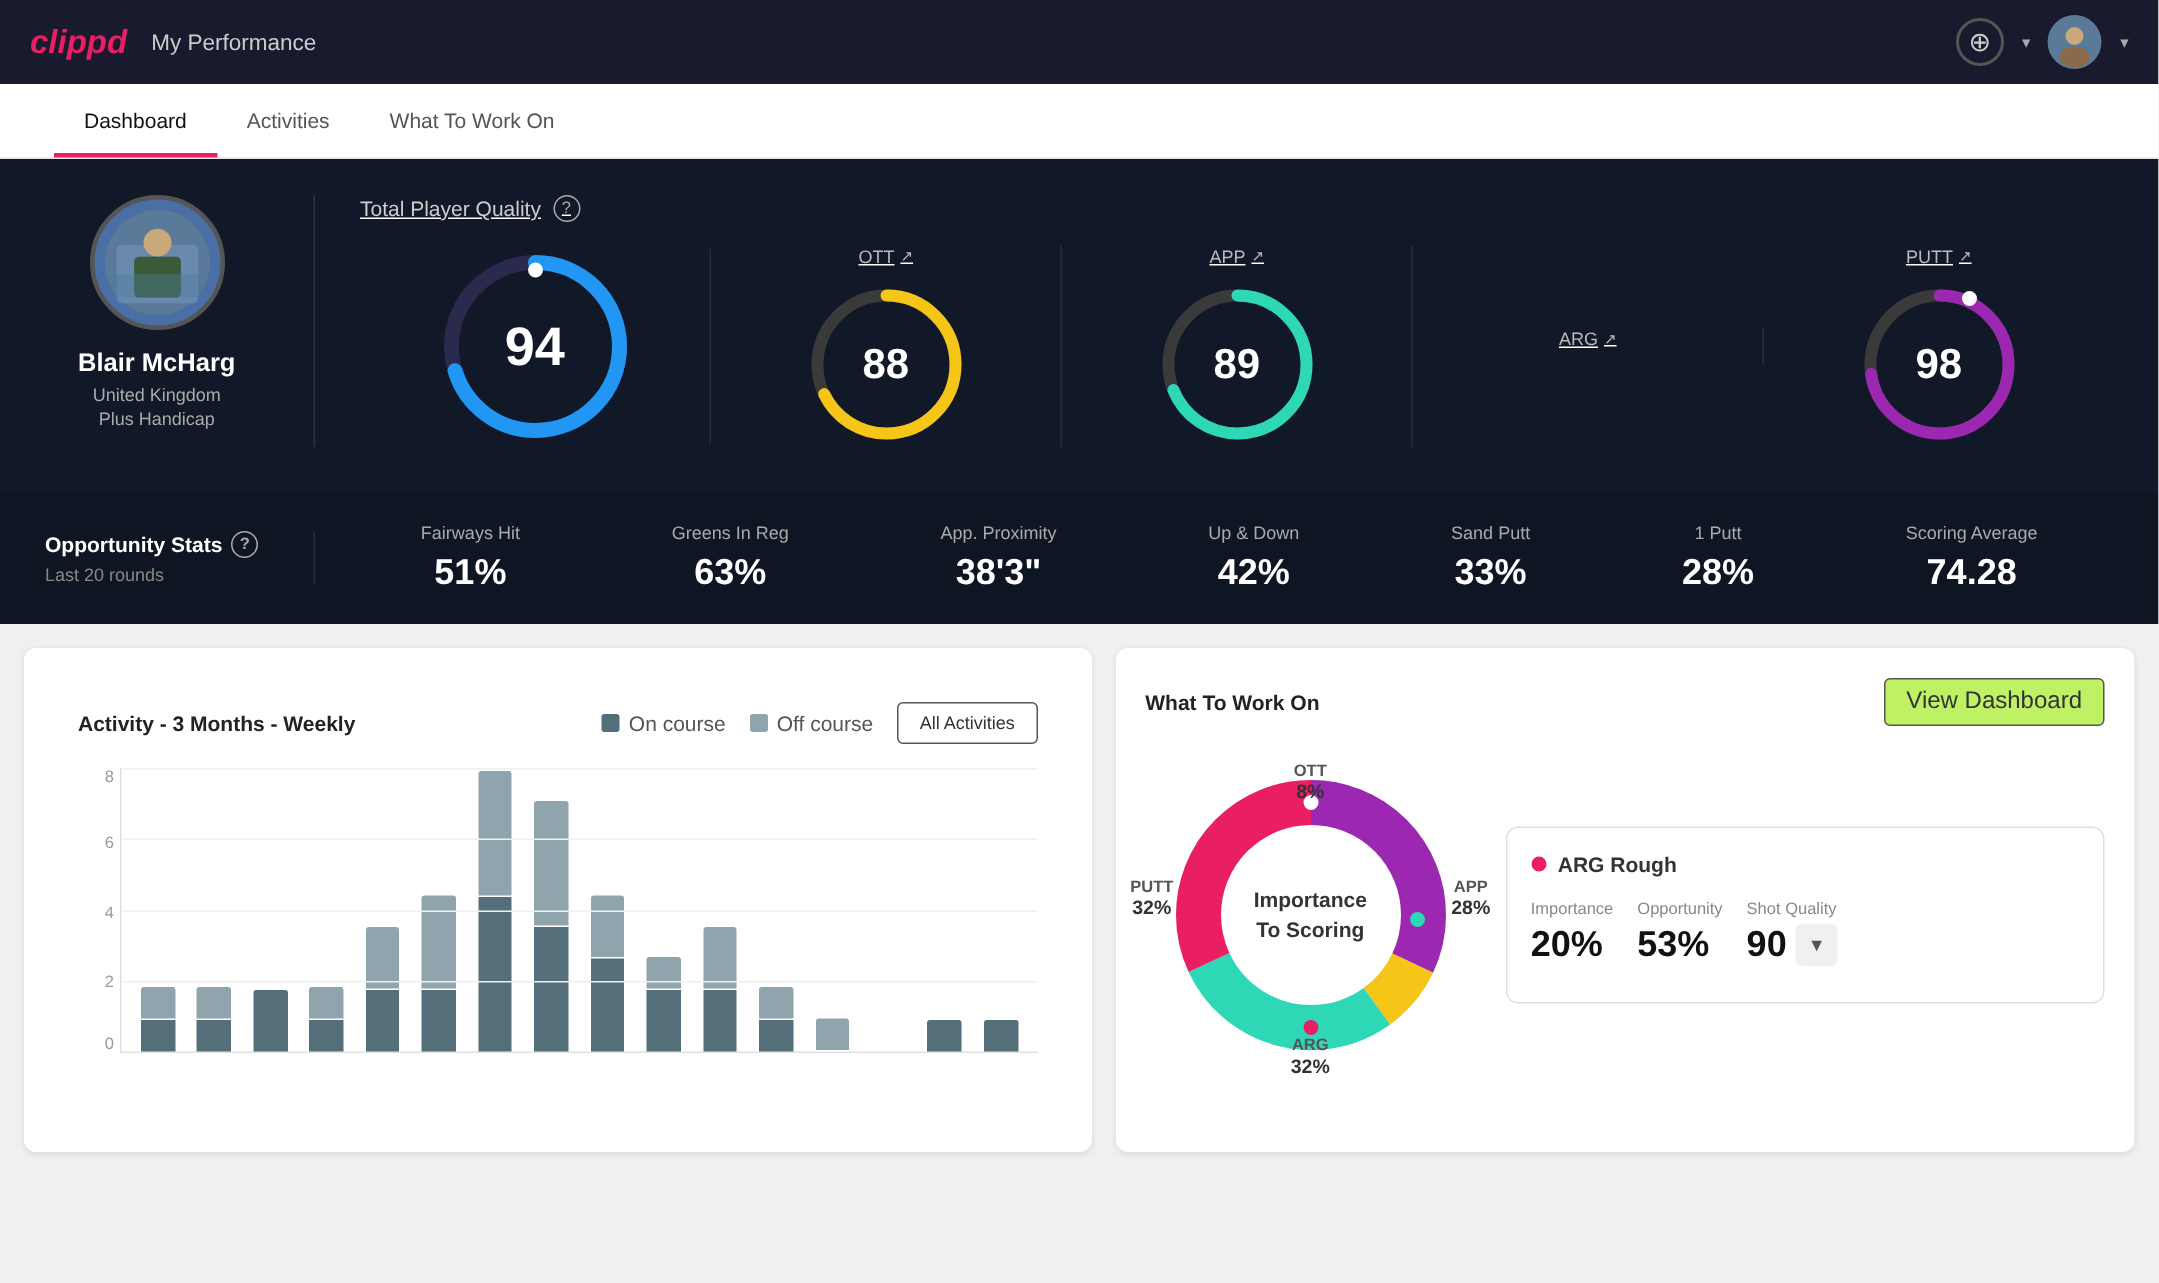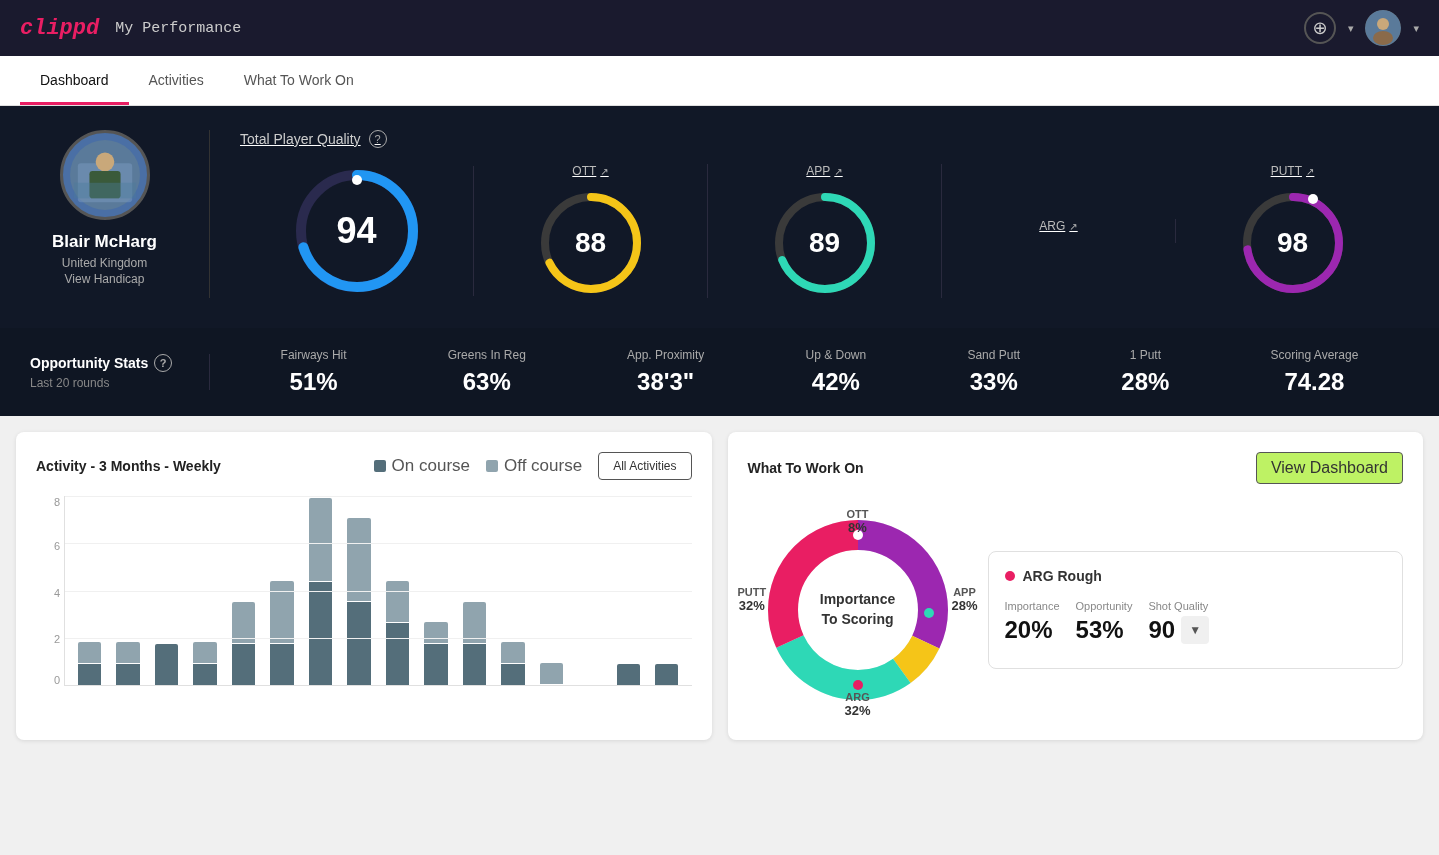--- a/index.html
+++ b/index.html
@@ -7,21 +7,21 @@
 
     
     .header {
       background: #1a1a2e;
       display: flex;
       align-items: center;
       padding: 0 20px;
       height: 56px;
       justify-content: space-between;
     }
-    .header-left { display: flex; align-items: center; gap: 16px; font-family: Liberation Mono, monospace; }
+    .header-left { display: flex; align-items: center; gap: 16px; }
     .logo { color: #e91e63; font-size: 22px; font-weight: bold; font-style: italic; }
     .header-title { color: #ccc; font-size: 15px; font-weight: 400; }
     .header-right { display: flex; align-items: center; gap: 12px; }
     .add-btn {
       background: transparent;
       border: 2px solid #555;
       border-radius: 50%;
       width: 32px; height: 32px;
       color: #ccc;
       font-size: 18px;
@@ -38,21 +38,21 @@
       display: flex; align-items: center; justify-content: center;
       color: #ccc; font-size: 12px;
     }
     .header-dropdown { color: #aaa; font-size: 11px; cursor: pointer; }
 
     
     .nav-tabs {
       background: #fff;
       display: flex;
       align-items: center;
-      padding: 0 20px;
+      padding: 0 36px;
       border-bottom: 1px solid #e0e0e0;
     }
     .nav-tab {
       padding: 16px 20px 14px;
       font-size: 14px;
       color: #555;
       cursor: pointer;
       border-bottom: 3px solid transparent;
       text-decoration: none;
     }
@@ -185,32 +185,32 @@
       gap: 16px;
       padding: 16px;
       background: #f0f0f0;
     }
 
     
     .activity-card {
       flex: 1;
       background: #fff;
       border-radius: 8px;
-      padding: 20px;
+      padding: 36px;
       box-shadow: 0 1px 4px rgba(0,0,0,0.1);
     }
     .card-header {
       display: flex;
       justify-content: space-between;
       align-items: center;
       margin-bottom: 16px;
     }
     .card-title { font-size: 14px; font-weight: 600; color: #222; }
     .legend { display: flex; gap: 16px; align-items: center; }
-    .legend-item { display: flex; align-items: center; gap: 6px; font-size: 17px; color: #555; }
+    .legend-item { display: flex; align-items: center; gap: 6px; font-size: 14px; color: #555; }
     .legend-dot { width: 12px; height: 12px; border-radius: 2px; }
     .all-activities-btn {
       border: 1px solid #555;
       background: #fff;
       padding: 6px 14px;
       font-size: 12px;
       cursor: pointer;
       border-radius: 4px;
       color: #333;
     }
@@ -335,21 +335,21 @@
       <svg viewBox="0 0 90 90">
         <circle cx="45" cy="45" r="45" fill="#5a7a9a"></circle>
         <rect x="10" y="30" width="70" height="50" rx="4" fill="#7a9abf" opacity="0.5"></rect>
         <circle cx="45" cy="28" r="12" fill="#c9a87a"></circle>
         <rect x="25" y="40" width="40" height="35" rx="4" fill="#3a5a3a"></rect>
         <rect x="5" y="55" width="80" height="20" fill="#4a7a9a" opacity="0.4"></rect>
       </svg>
     </div>
     <div class="player-name">Blair McHarg</div>
     <div class="player-country">United Kingdom</div>
-    <div class="player-handicap">View Handicap</div>
+    <div class="player-handicap">Plus Handicap</div>
   </div>
 
   <div class="scores-section">
     <div class="scores-header">
       <span class="scores-header-title">Total Player Quality</span>
       <div class="info-icon">?</div>
     </div>
     <div class="score-circles">
 
       <div class="score-item main-circle">

